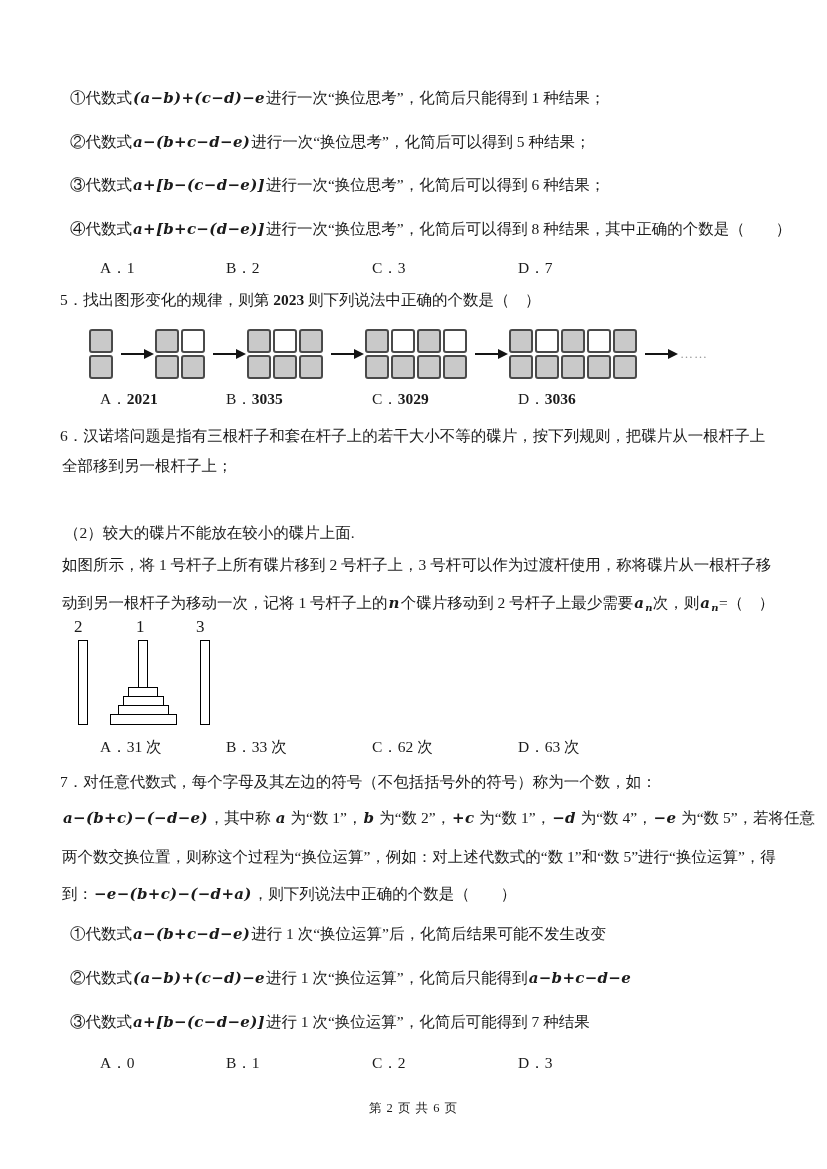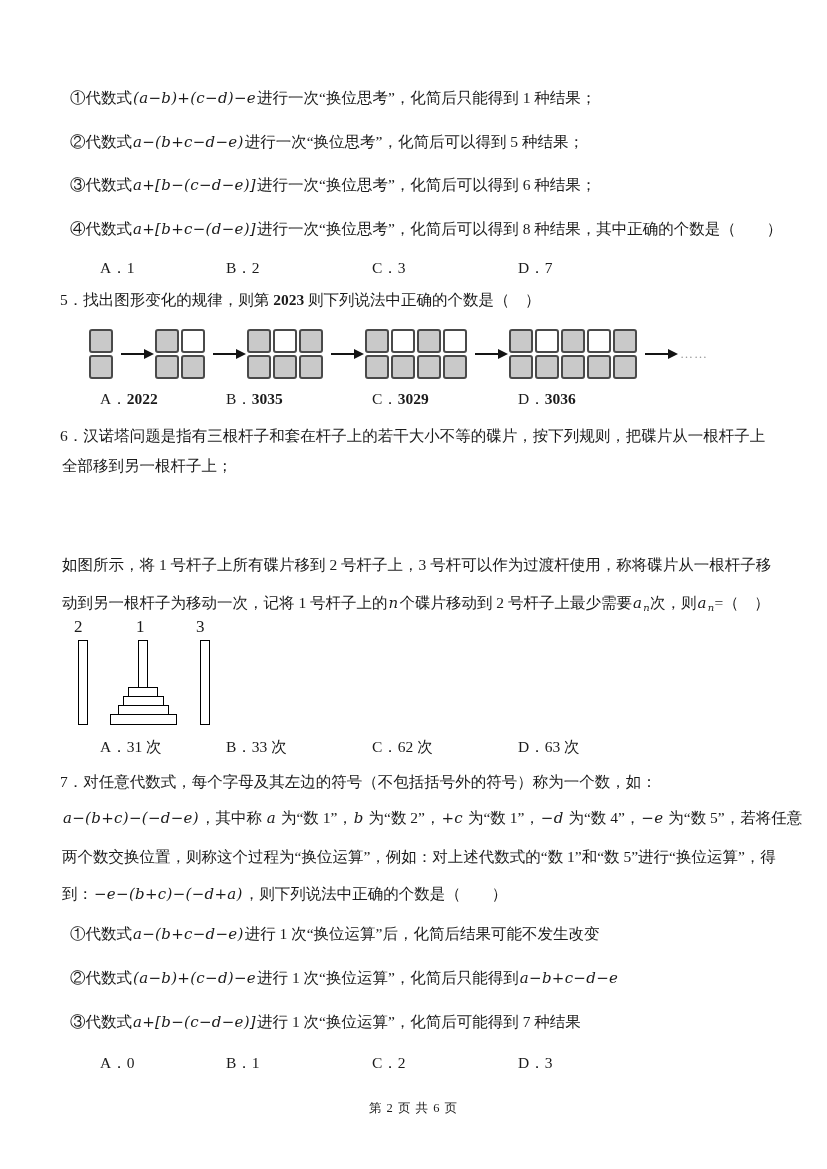--- a/index.html
+++ b/index.html
@@ -8,21 +8,21 @@
     font-family:"Liberation Serif","DejaVu Serif",serif;color:#1a1a1a;font-size:15.5px;
     overflow:hidden;
   }
   .line{position:absolute;left:60px;white-space:nowrap;line-height:24px;}
   .item{left:70px;}
   .opts{position:absolute;left:100px;display:flex;white-space:nowrap;line-height:22px;}
   .opts .opt{display:inline-block;}
   .opts .opt:nth-child(1){width:126px;}
   .opts .opt:nth-child(2){width:146px;}
   .opts .opt:nth-child(3){width:146px;}
-  .math{font-family:"DejaVu Serif","DejaVu Sans",serif;font-style:italic;font-weight:normal;font-size:15px;letter-spacing:.3px;padding:0 1px;}
+  .math{font-family:"DejaVu Serif","DejaVu Sans",serif;font-style:italic;font-weight:bold;font-size:15px;letter-spacing:.3px;padding:0 1px;}
   sub.math{font-size:10px;vertical-align:-3px;padding:0;}
   .bold{font-weight:bold;}
   
   #fig5{position:absolute;left:88px;top:326px;display:flex;align-items:center;height:56px;}
   .sq-group{display:flex;flex-direction:column;}
   .sq-row{display:flex;}
   .sq{width:24px;height:24px;box-sizing:border-box;border:2px solid #4a4a4a;border-radius:3px;margin:1px;}
   .sq-g{background:#c9c9c9;}
   .sq-w{background:#ffffff;}
   .arrow{width:24px;height:2px;background:#141414;margin:0 9px 0 7px;position:relative;flex:0 0 auto;}
@@ -114,28 +114,29 @@
           <div class="sq sq-g" style="background: rgb(201, 201, 201);"></div>
           <div class="sq sq-g" style="background: rgb(201, 201, 201);"></div>
           <div class="sq sq-g" style="background: rgb(201, 201, 201);"></div>
           <div class="sq sq-g" style="background: rgb(201, 201, 201);"></div>
         </div>
       </div>
       <div class="arrow"></div>
       <span class="dots">……</span>
     </div>
   <div class="opts" style="top:388px">
-      <span class="opt"><span>A．</span><span class="bold">2022</span></span>
+      <span class="opt"><span>A．</span><span class="bold">2021</span></span>
       <span class="opt"><span>B．</span><span class="bold">3035</span></span>
       <span class="opt"><span>C．</span><span class="bold">3029</span></span>
       <span class="opt"><span>D．</span><span class="bold">3036</span></span>
     </div>
 
   <div class="line" style="top:424px"><span>6．汉诺塔问题是指有三根杆子和套在杆子上的若干大小不等的碟片，按下列规则，把碟片从一根杆子上</span></div>
   <div class="line" style="top:454px;left:62px"><span>全部移到另一根杆子上；</span></div>
+  <div class="line" style="top:521px;left:64px"><span>（2）较大的碟片不能放在较小的碟片上面.</span></div>
   <div class="line" style="top:553px;left:62px"><span>如图所示，将 1 号杆子上所有碟片移到 2 号杆子上，3 号杆可以作为过渡杆使用，称将碟片从一根杆子移</span></div>
   <div class="line" style="top:591px;left:62px"><span>动到另一根杆子为移动一次，记将 1 号杆子上的</span><span class="math">n</span><span>个碟片移动到 2 号杆子上最少需要</span><span class="math">a</span><sub class="math">n</sub><span>次，则</span><span class="math">a</span><sub class="math">n</sub><span>=（　）</span></div>
   <div id="fig6">
       <div class="rod-label" style="left: 12px;">2</div>
       <div class="rod" style="left: 16px; top: 20px; height: 85px;"></div>
       <div class="rod-label" style="left: 74px;">1</div>
       <div class="rod" style="left: 76px; top: 20px; height: 48px;"></div>
       <div class="rod-label" style="left: 134px;">3</div>
       <div class="rod" style="left: 138px; top: 20px; height: 85px;"></div>
       <div class="disc" style="width: 30px; height: 10px; left: 66px; top: 67px;"></div>

